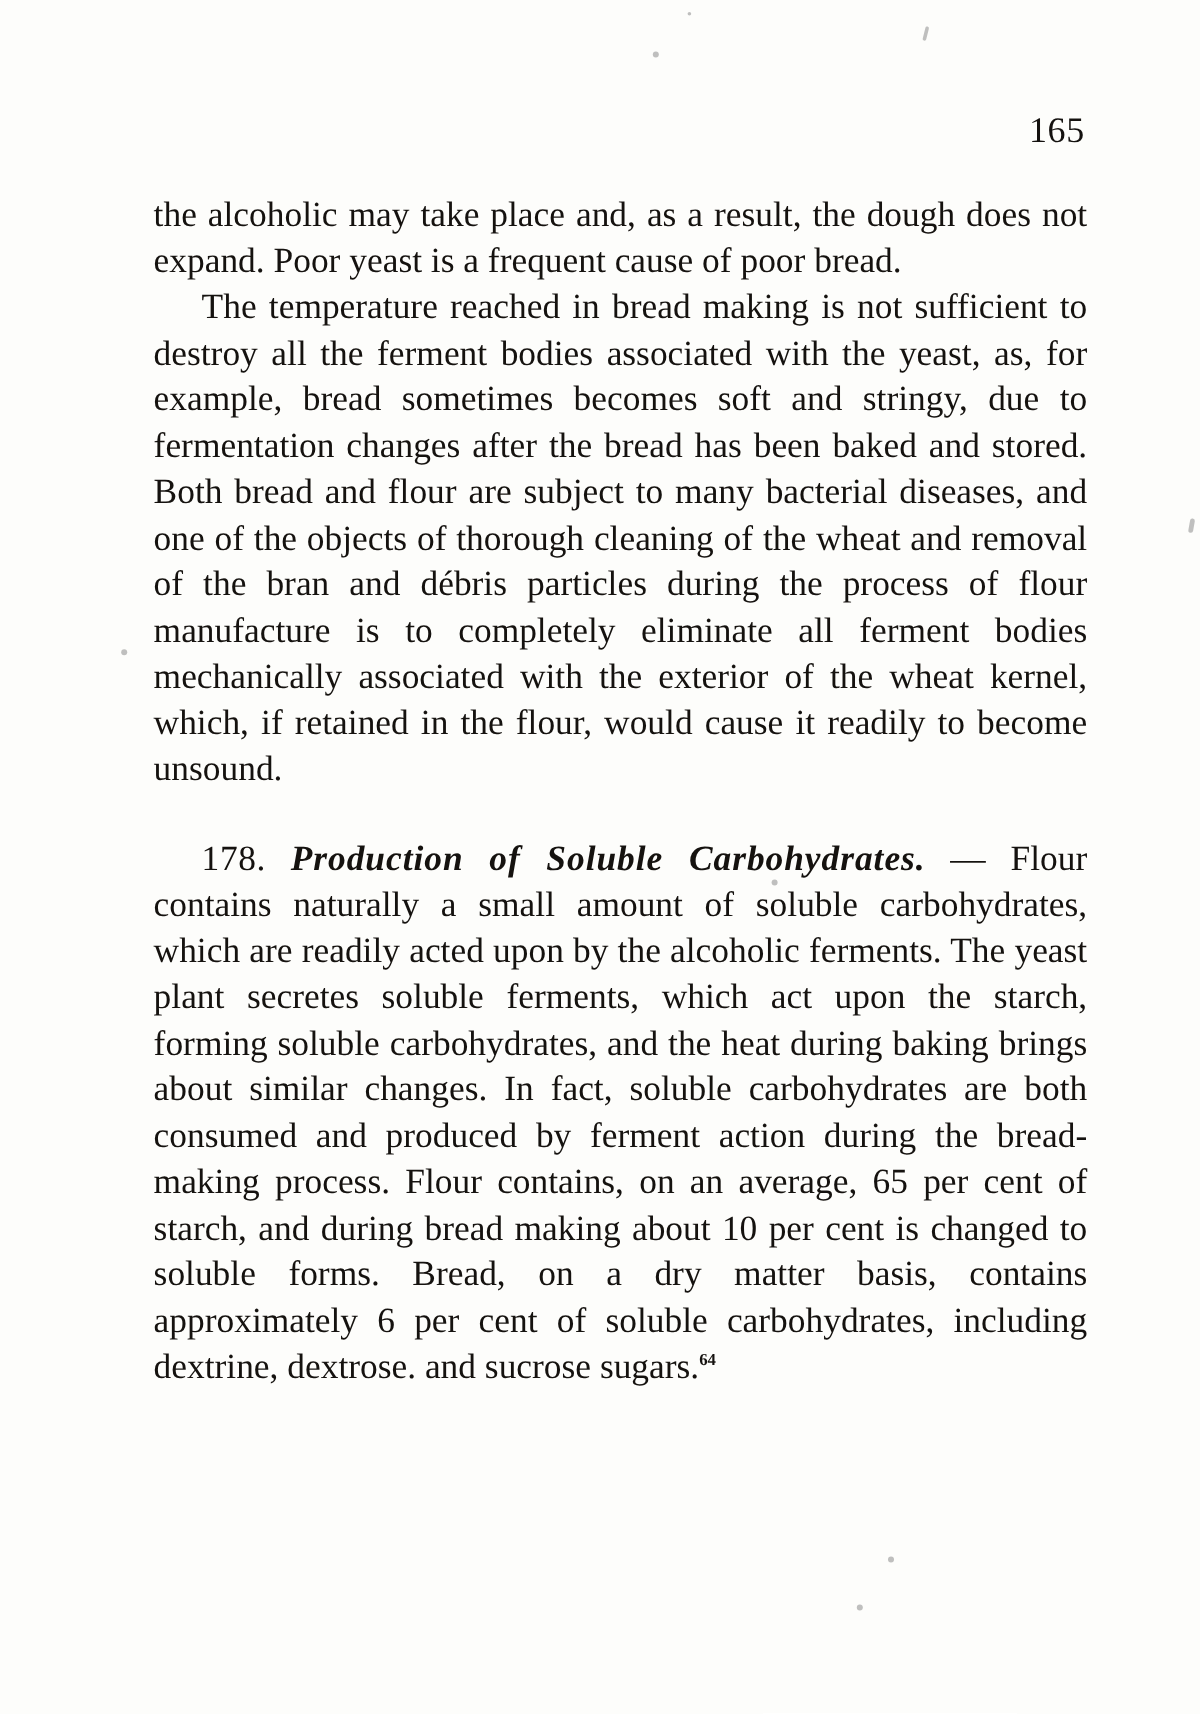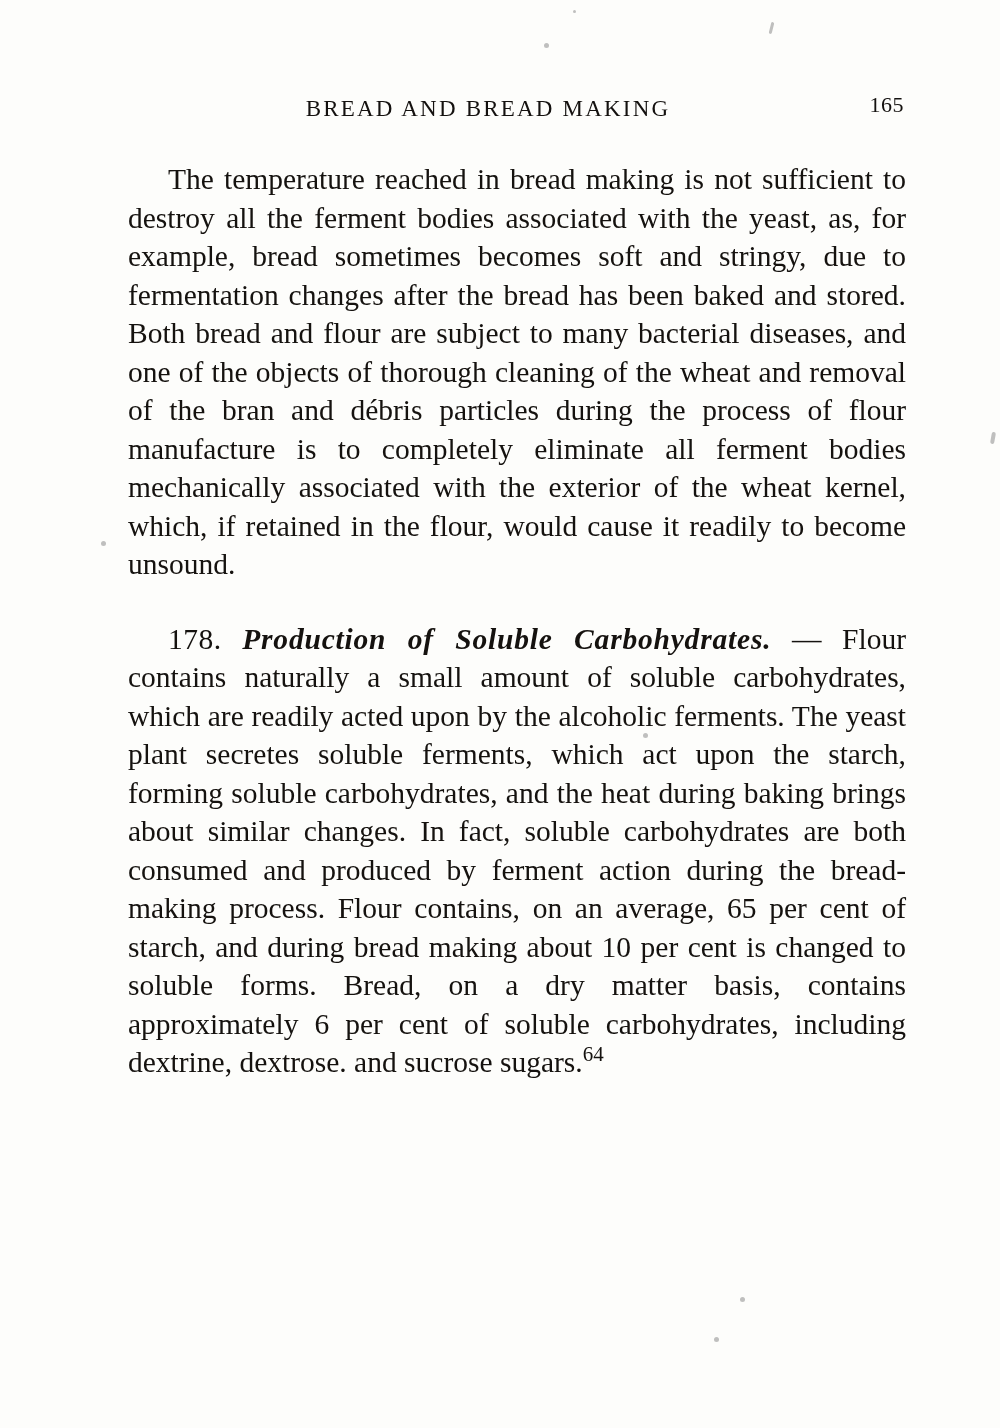--- a/index.html
+++ b/index.html
@@ -40,21 +40,21 @@
     font-size: 23px;
     letter-spacing: 2.2px;
     font-variant: small-caps;
     text-transform: uppercase;
     color: #14110f;
   }
   .running-head .folio {
     position: absolute;
     right: 0;
     top: -4px;
-    font-size: 22px;
+    font-size: 30px;
     color: #14110f;
     letter-spacing: 0.5px;
     font-family: Liberation Serif, serif;
   }
 
   
   .textblock {
     position: absolute;
     left: 128px;
     top: 160px;
@@ -77,23 +77,23 @@
   .section-num {
     font-weight: normal;
     letter-spacing: 0.5px;
   }
   .section-title {
     font-weight: bold;
     letter-spacing: 0.8px;
     font-style: italic;
   }
   sup.footnote-ref {
-    font-size: 21px;
+    font-size: 14px;
     vertical-align: super;
-    font-weight: normal;
+    font-weight: bold;
     line-height: 0;
   }
 
   
   .speck {
     position: absolute;
     background: #8c8c8c;
     border-radius: 50%;
     opacity: 0.55;
   }
@@ -106,26 +106,26 @@
   <div class="speck" style="left:544px; top:43px; width:5px; height:5px;"></div>
   <div class="speck" style="left:573px; top:10px; width:3px; height:3px;"></div>
   <div class="speck" style="left:770px; top:22px; width:3px; height:12px; border-radius:2px; transform:rotate(14deg);"></div>
   <div class="speck" style="left:991px; top:432px; width:4px; height:12px; border-radius:2px; transform:rotate(10deg);"></div>
   <div class="speck" style="left:101px; top:541px; width:5px; height:5px;"></div>
   <div class="speck" style="left:643px; top:733px; width:5px; height:5px;"></div>
   <div class="speck" style="left:740px; top:1297px; width:5px; height:5px;"></div>
   <div class="speck" style="left:714px; top:1337px; width:5px; height:5px;"></div>
 
   <div class="running-head">
-    <div class="title">BREAD AND BREAD MAKING</div>
     <div class="folio">165</div>
   </div>
 
   <div class="textblock">
 
+    <p class="para">the alcoholic may take place and, as a result, the dough does not expand.    Poor yeast is a frequent cause of poor bread.</p>
 
     <p class="para indent">The temperature reached in bread making is not sufficient to destroy all the ferment bodies associated with the yeast, as, for example, bread sometimes becomes soft and stringy, due to fermentation changes after the bread has been baked and stored.    Both bread and flour are subject to many bacterial diseases, and one of the objects of thorough cleaning of the wheat and removal of the bran and débris particles during the process of flour manufacture is to completely eliminate all ferment bodies mechanically associated with the exterior of the wheat kernel, which, if retained in the flour, would cause it readily to become unsound.</p>
 
     <div class="section-gap"></div>
 
     <p class="para indent">
       <span class="section-num">178.</span><span>&nbsp;</span><span class="section-title">Production of Soluble Carbohydrates.</span><span> — </span><span>Flour contains naturally a small amount of soluble carbohydrates, which are readily acted upon by the alcoholic ferments.    The yeast plant secretes soluble ferments, which act upon the starch, forming soluble carbohydrates, and the heat during baking brings about similar changes. In fact, soluble carbohydrates are both consumed and produced by ferment action during the bread-making process.    Flour contains, on an average, 65 per cent of starch, and during bread making about 10 per cent is changed to soluble forms.    Bread, on a dry matter basis, contains approximately 6 per cent of soluble carbohydrates, including dextrine, dextrose. and sucrose sugars.</span><sup class="footnote-ref">64</sup>
     </p>
 
   </div>

